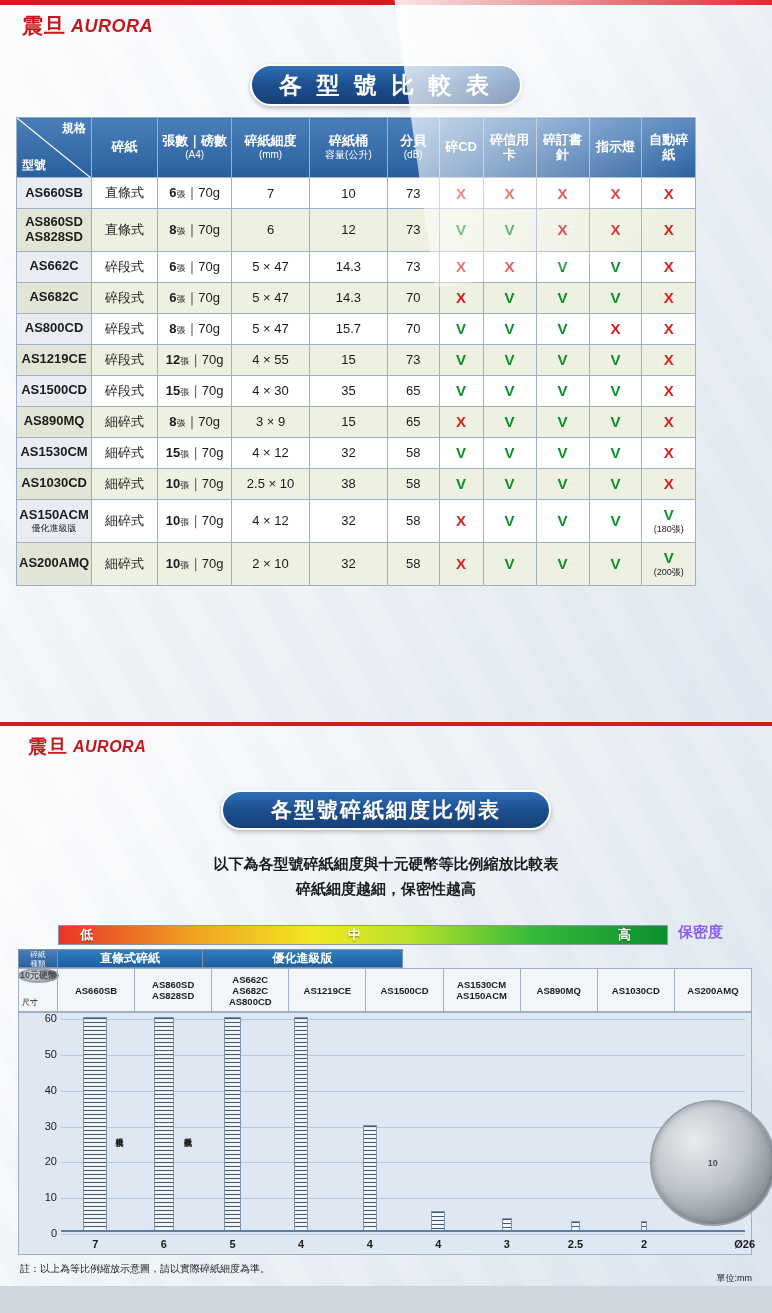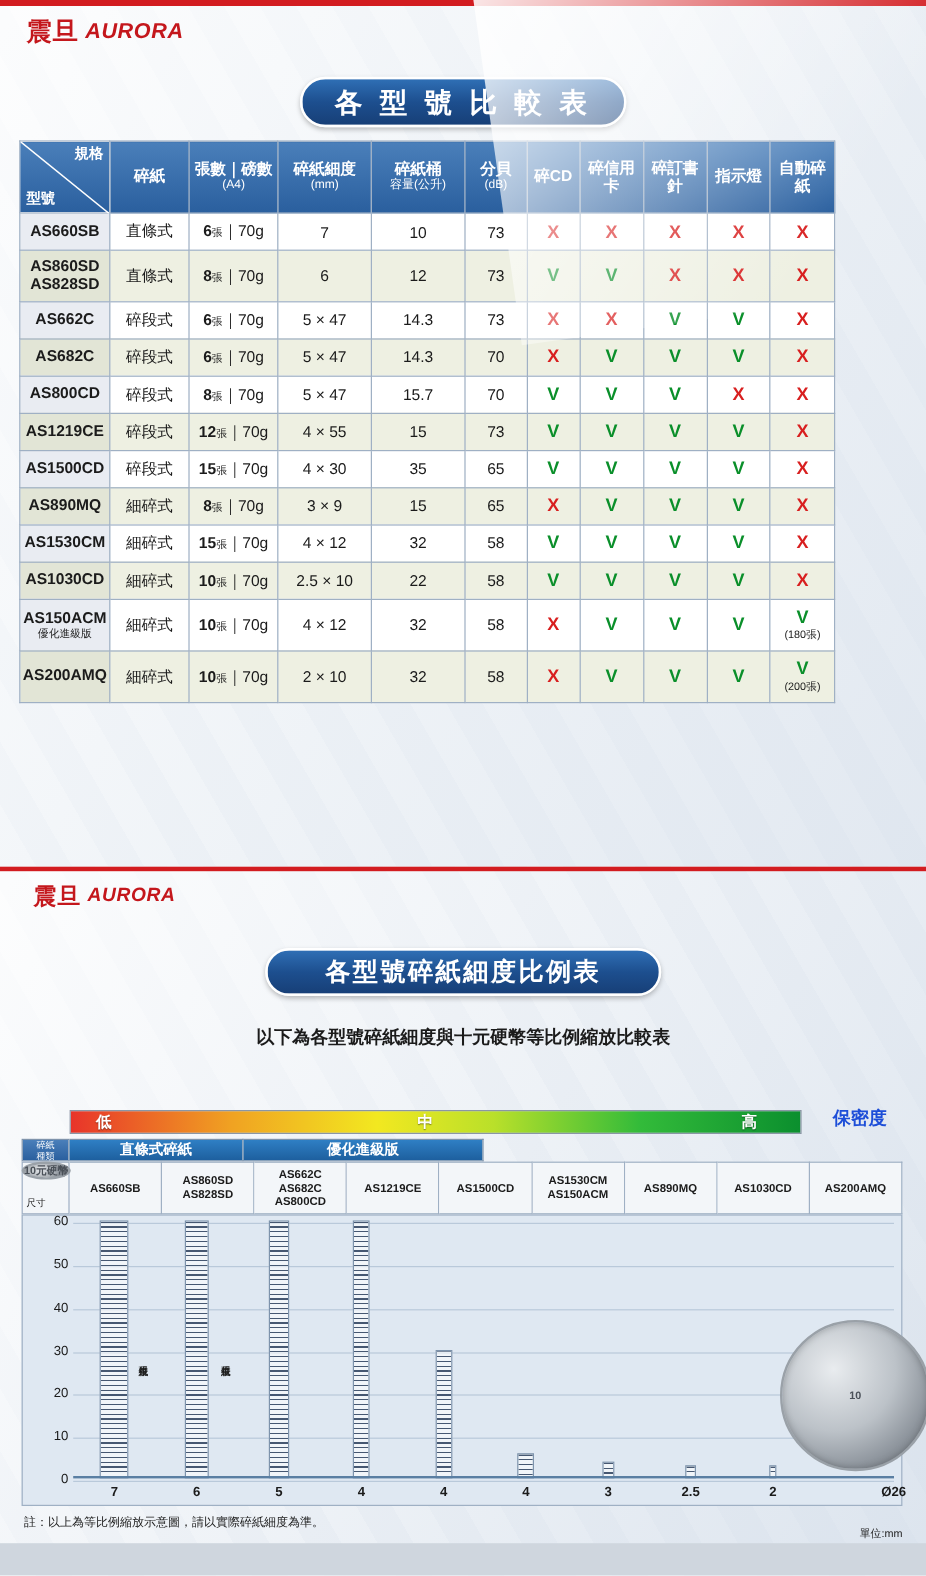--- a/index.html
+++ b/index.html
@@ -91,21 +91,21 @@
   .spec-wrap { position:absolute; left:58px; top:925px; width:610px; height:20px; }
   .spec-bar {
     width:100%; height:20px;
     background:linear-gradient(90deg,#e8342a 0%, #f0a222 22%, #f2e820 42%, #b9e02a 58%, #33bb3a 78%, #0b8f2e 100%);
     border:1px solid #8a96a5;
   }
   .spec-lbl { position:absolute; top:1px; font-size:13px; font-weight:bold; color:#fff; text-shadow:0 1px 1px rgba(0,0,0,0.45); }
   .spec-low { left:22px; }
   .spec-mid { left:290px; }
   .spec-high { left:560px; }
-  .spec-right { position:absolute; left:694px; top:923px; font-size:15px; font-weight:bold; color:#1d4ed8; }
+  .spec-right { position:absolute; left:678px; top:923px; font-size:15px; font-weight:bold; color:#8b5cf6; }
 
   
   .cat-row { position:absolute; left:18px; top:949px; width:666px; height:19px; display:flex; }
   .cat-head {
     width:40px; background:linear-gradient(180deg,#4a7fba,#2a5f9e); color:#fff;
     font-size:7.5px; line-height:9px; text-align:center; border:1px solid #7f93ab;
     display:flex; flex-direction:column; justify-content:center;
   }
   .cat-cell {
     background:linear-gradient(180deg,#2f7fc4,#1d5f9e); color:#fff; font-size:12px; font-weight:bold;
@@ -304,21 +304,21 @@
             <td><span class="mark-v">V</span></td>
             <td><span class="mark-v">V</span></td>
             <td><span class="mark-v">V</span></td>
             <td><span class="mark-x">X</span></td>
           </tr>
           <tr class="alt">
             <td class="model">AS1030CD</td>
             <td>細碎式</td>
             <td class="sheets"><span class="n">10</span><span class="z">張</span>｜70g</td>
             <td>2.5 × 10</td>
-            <td>22</td>
+            <td>38</td>
             <td>58</td>
             <td><span class="mark-v">V</span></td>
             <td><span class="mark-v">V</span></td>
             <td><span class="mark-v">V</span></td>
             <td><span class="mark-v">V</span></td>
             <td><span class="mark-x">X</span></td>
           </tr>
           <tr>
             <td class="model">AS150ACM<span class="small">優化進級版</span></td>
             <td>細碎式</td>
@@ -354,20 +354,21 @@
   </div>
 
   <div class="logo logo2">
     <span class="cn">震旦</span>
     <span class="en">AURORA</span>
   </div>
 
   <div class="title-pill title2">各型號碎紙細度比例表</div>
 
   <div class="p2-sub1">以下為各型號碎紙細度與十元硬幣等比例縮放比較表</div>
+  <div class="p2-sub2">碎紙細度越細，保密性越高</div>
 
   <div class="spec-wrap">
     <div class="spec-bar"></div>
     <span class="spec-lbl spec-low">低</span>
     <span class="spec-lbl spec-mid">中</span>
     <span class="spec-lbl spec-high">高</span>
   </div>
   <div class="spec-right">保密度</div>
 
   <div class="cat-row">

